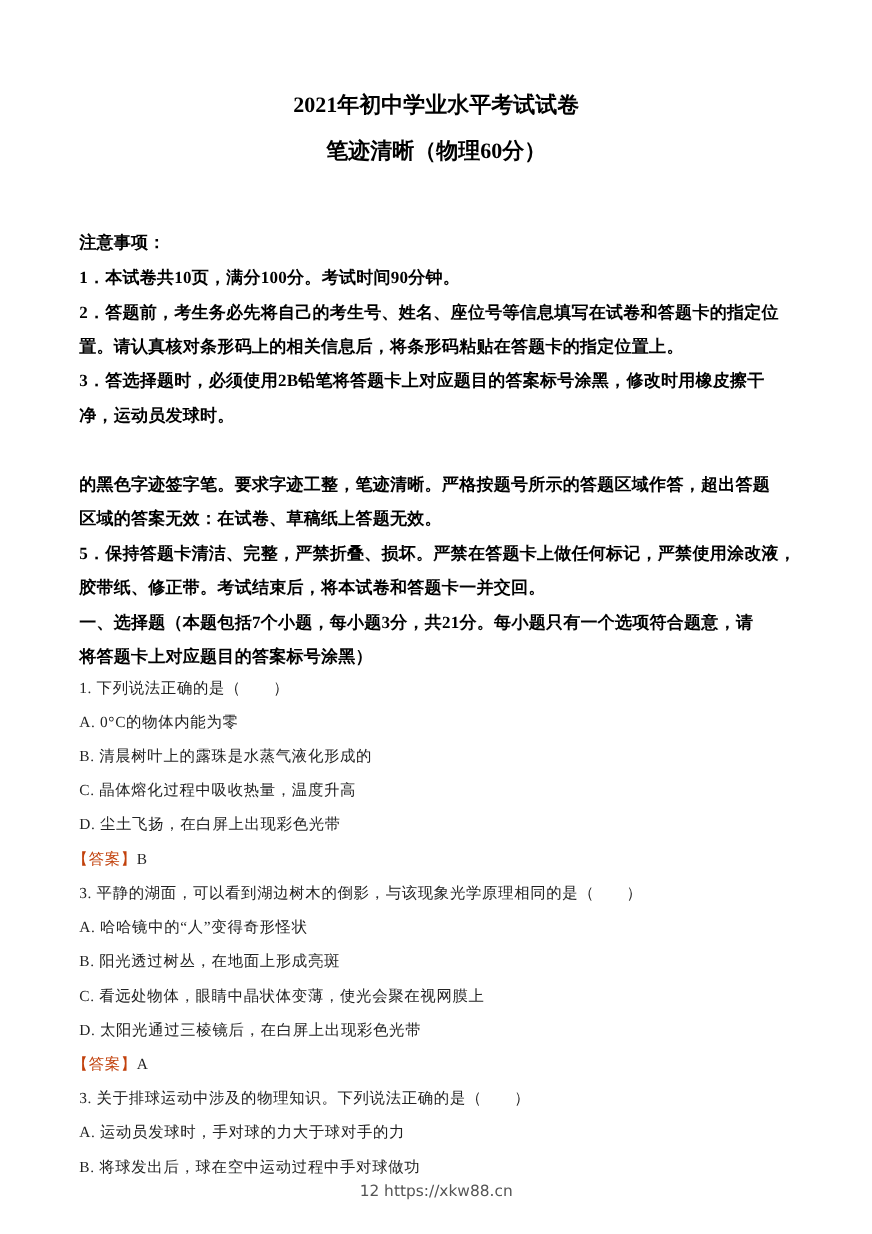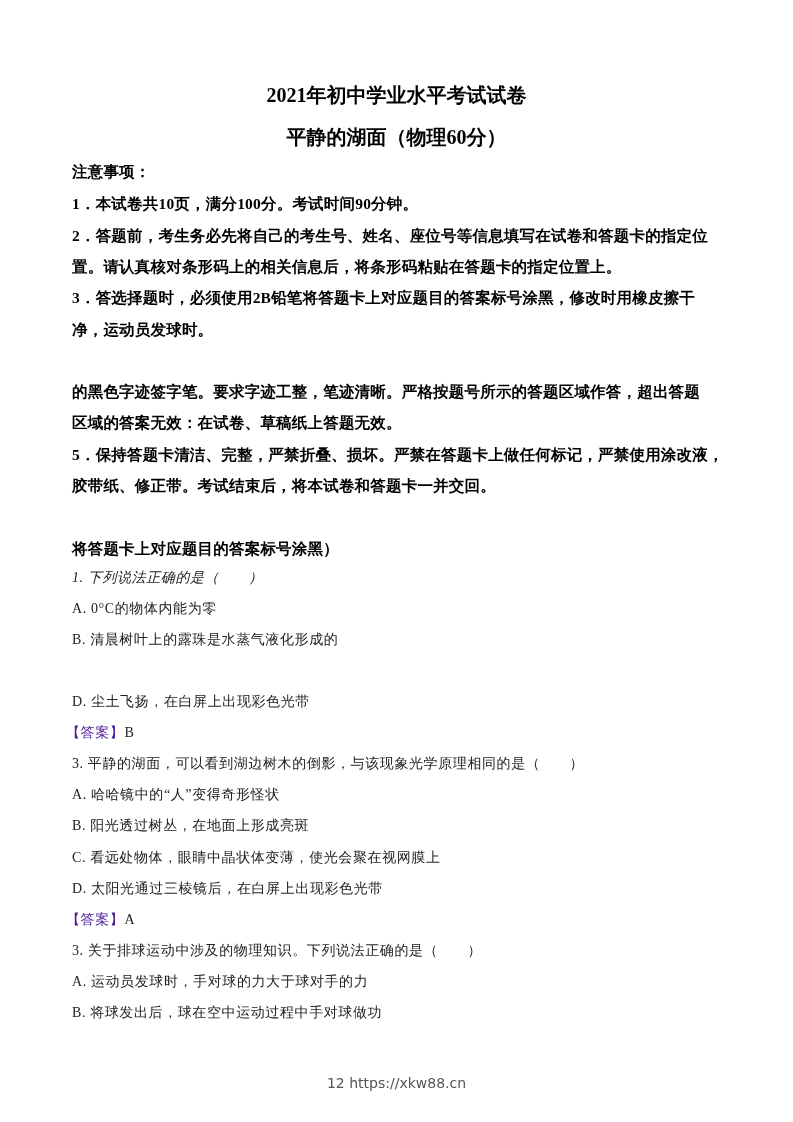--- a/index.html
+++ b/index.html
@@ -1,48 +1,50 @@
 <!DOCTYPE html>
 <html><head>
 <meta charset="utf-8">
 <style>
   html, body { margin: 0; padding: 0; background: #ffffff; }
   body { width: 793px; height: 1122px; position: relative; overflow: hidden; color: #111; }
   .page { position: absolute; left: 0; top: 12px; width: 793px; height: 1122px; padding-left: 24px; }
   .title { position: absolute; left: 0; width: 793px; text-align: center; font-family: "Liberation Serif", "DejaVu Serif", serif; font-weight: bold; font-size: 20px; color: #000; }
-  .line { position: absolute; left: 72px; white-space: nowrap; font-family: "Liberation Serif", "DejaVu Serif", serif; }
+  .line { position: absolute; left: 72px; white-space: nowrap; font-family: "Liberation Serif", "DejaVu Serif", serif; margin-top: 48px; }
   .bold { font-weight: bold; font-size: 15.5px; color: #000; letter-spacing: 0.2px; }
   .q { font-size: 14px; color: #222; letter-spacing: 0.6px; }
-  .ans-tag { color: #4c1d95; }
+  .ans-tag { color: #c2410c; }
   .ans-val { color: #222; }
   .footer { position: absolute; top: 1063px; left: 0; width: 793px; text-align: center; font-family: "DejaVu Sans", sans-serif; font-size: 14px; color: #555; }
 </style>
 </head>
 <body>
 
 <div class="page">
   <div class="title" style="top:70px;">2021年初中学业水平考试试卷</div>
-  <div class="title" style="top:112px;">平静的湖面（物理60分）</div>
+  <div class="title" style="top:112px;">笔迹清晰（物理60分）</div>
 
   <div class="line bold" style="top:150px;">注意事项：</div>
   <div class="line bold" style="top:182px;">1．本试卷共10页，满分100分。考试时间90分钟。</div>
   <div class="line bold" style="top:214px;">2．答题前，考生务必先将自己的考生号、姓名、座位号等信息填写在试卷和答题卡的指定位</div>
   <div class="line bold" style="top:245px;">置。请认真核对条形码上的相关信息后，将条形码粘贴在答题卡的指定位置上。</div>
   <div class="line bold" style="top:276px;">3．答选择题时，必须使用2B铅笔将答题卡上对应题目的答案标号涂黑，修改时用橡皮擦干</div>
   <div class="line bold" style="top:308px;">净，运动员发球时。</div>
   <div class="line bold" style="top:370px;">的黑色字迹签字笔。要求字迹工整，笔迹清晰。严格按题号所示的答题区域作答，超出答题</div>
   <div class="line bold" style="top:401px;">区域的答案无效：在试卷、草稿纸上答题无效。</div>
   <div class="line bold" style="top:433px;">5．保持答题卡清洁、完整，严禁折叠、损坏。严禁在答题卡上做任何标记，严禁使用涂改液，</div>
   <div class="line bold" style="top:464px;">胶带纸、修正带。考试结束后，将本试卷和答题卡一并交回。</div>
 
+  <div class="line bold" style="top:496px;">一、选择题（本题包括7个小题，每小题3分，共21分。每小题只有一个选项符合题意，请</div>
   <div class="line bold" style="top:527px;">将答题卡上对应题目的答案标号涂黑）</div>
 
-  <div class="line q" style="top:557px;font-style:italic;">1. 下列说法正确的是（　　）</div>
+  <div class="line q" style="top:557px;">1. 下列说法正确的是（　　）</div>
   <div class="line q" style="top:588px;">A. 0°C的物体内能为零</div>
   <div class="line q" style="top:619px;">B. 清晨树叶上的露珠是水蒸气液化形成的</div>
+  <div class="line q" style="top:650px;">C. 晶体熔化过程中吸收热量，温度升高</div>
   <div class="line q" style="top:681px;">D. 尘土飞扬，在白屏上出现彩色光带</div>
   <div class="line q" style="top:712px; left:66px;">
     <span class="ans-tag">【答案】</span><span class="ans-val">B</span>
   </div>
 
   <div class="line q" style="top:743px;">3. 平静的湖面，可以看到湖边树木的倒影，与该现象光学原理相同的是（　　）</div>
   <div class="line q" style="top:774px;">A. 哈哈镜中的“人”变得奇形怪状</div>
   <div class="line q" style="top:837px;">C. 看远处物体，眼睛中晶状体变薄，使光会聚在视网膜上</div>
   <div class="line q" style="top:805px;">B. 阳光透过树丛，在地面上形成亮斑</div>
   <div class="line q" style="top:868px;">D. 太阳光通过三棱镜后，在白屏上出现彩色光带</div>

